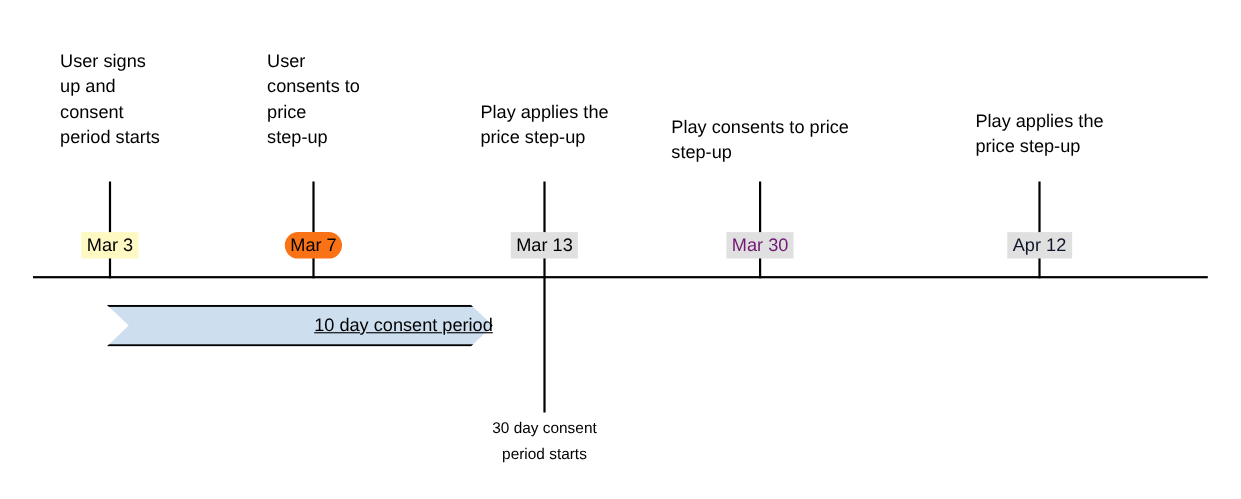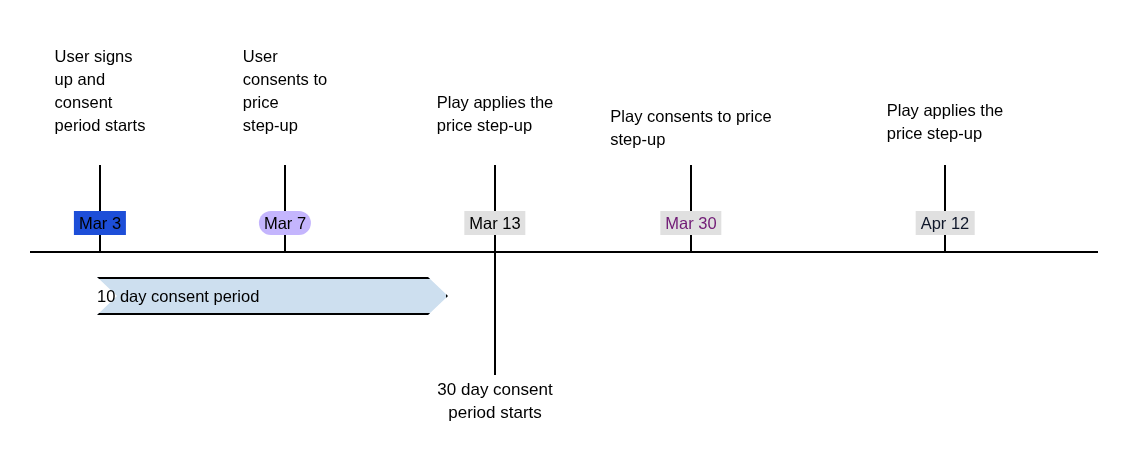--- a/index.html
+++ b/index.html
@@ -69,31 +69,32 @@
     position: absolute;
     height: 38px;
   }
   .banner-label {
     position: absolute;
     left: 0;
     right: 0;
     top: 0;
     height: 38px;
     line-height: 38px;
-    text-align: left;
+    text-align: right;
     font-size: 16.5px;
     color: #000000;
     white-space: nowrap;
+    text-decoration: underline;
   }
 
   
   .bottom-note {
     position: absolute;
     color: #000000;
-    font-size: 17px;
+    font-size: 14px;
     line-height: 23px;
     text-align: center;
     transform: translateX(-50%);
     white-space: pre-line;
   }
 </style>
 </head>
 <body style="background: rgb(255, 255, 255);">
 
 <div id="canvas" style="background: rgb(255, 255, 255);">
@@ -114,22 +115,22 @@
 consents to
 price
 step-up</div>
   <div class="caption" style="left: 495px; top: 91px; color: rgb(0, 0, 0);">Play applies the
 price step-up</div>
   <div class="caption" style="left: 691px; top: 105px; color: rgb(0, 0, 0);">Play consents to price
 step-up</div>
   <div class="caption" style="left: 945px; top: 99px; color: rgb(0, 0, 0);">Play applies the
 price step-up</div>
 
-  <div class="date-chip" style="left: 100px; top: 211px; background: #1d4ed8; color: rgb(0, 0, 0);">Mar 3</div>
-  <div class="date-chip" style="left: 285px; top: 211px; background: #c4b5fd; color: rgb(0, 0, 0); border-radius: 12px;">Mar 7</div>
+  <div class="date-chip" style="left: 100px; top: 211px; background: #fef9c3; color: rgb(0, 0, 0);">Mar 3</div>
+  <div class="date-chip" style="left: 285px; top: 211px; background: #f97316; color: rgb(0, 0, 0); border-radius: 12px;">Mar 7</div>
   <div class="date-chip" style="left: 495px; top: 211px; background: rgb(224, 224, 224); color: rgb(0, 0, 0);">Mar 13</div>
   <div class="date-chip" style="left: 691px; top: 211px; background: rgb(224, 224, 224); color: #701a75;">Mar 30</div>
   <div class="date-chip" style="left: 945px; top: 211px; background: rgb(224, 224, 224); color: #0f172a;">Apr 12</div>
 
   <div class="banner-wrap" style="left: 97px; top: 277px; width: 351px;">
     <div class="banner" style="left: 0px; top: 0px; width: 351px; background: rgb(205, 223, 239); border-color: rgb(0, 0, 0);"></div>
     <div class="banner-label">10 day consent period</div>
   </div>
 
   <div class="bottom-note" style="left: 495px; top: 378px; color: rgb(0, 0, 0);">30 day consent

